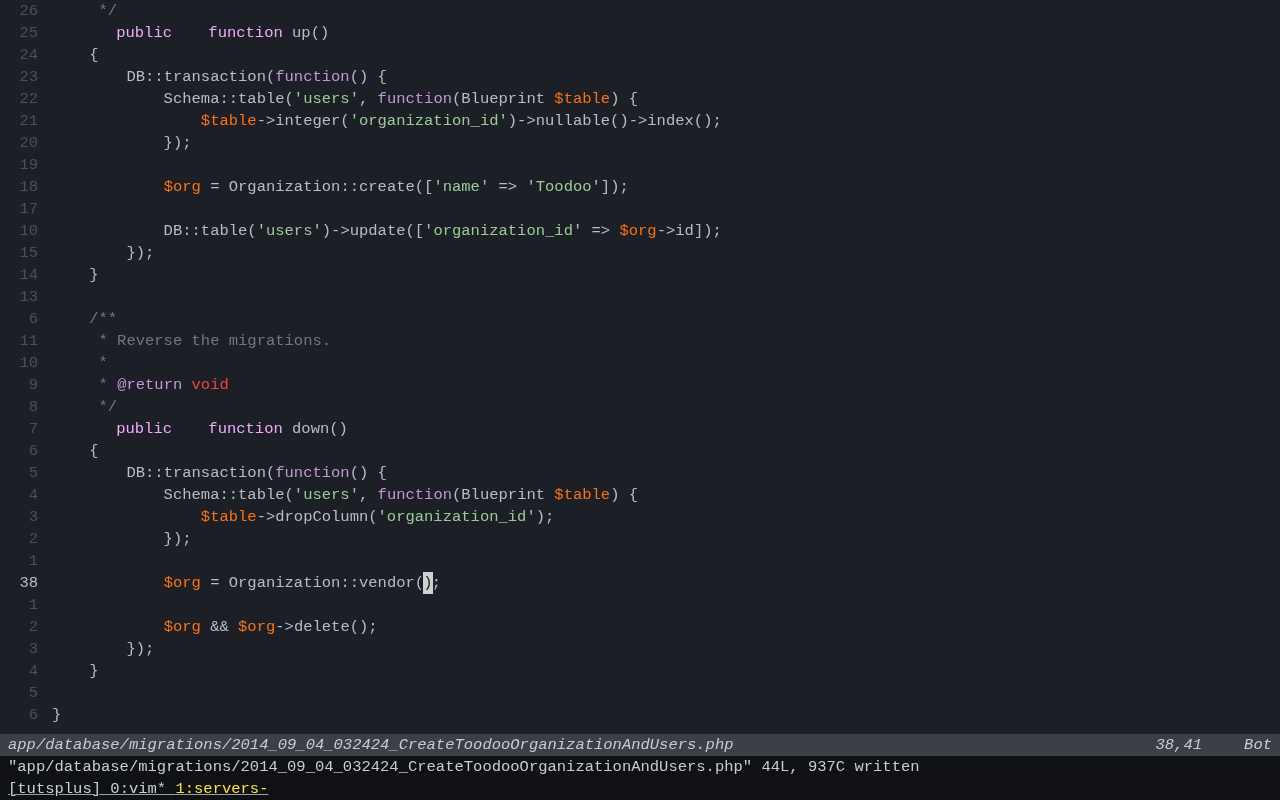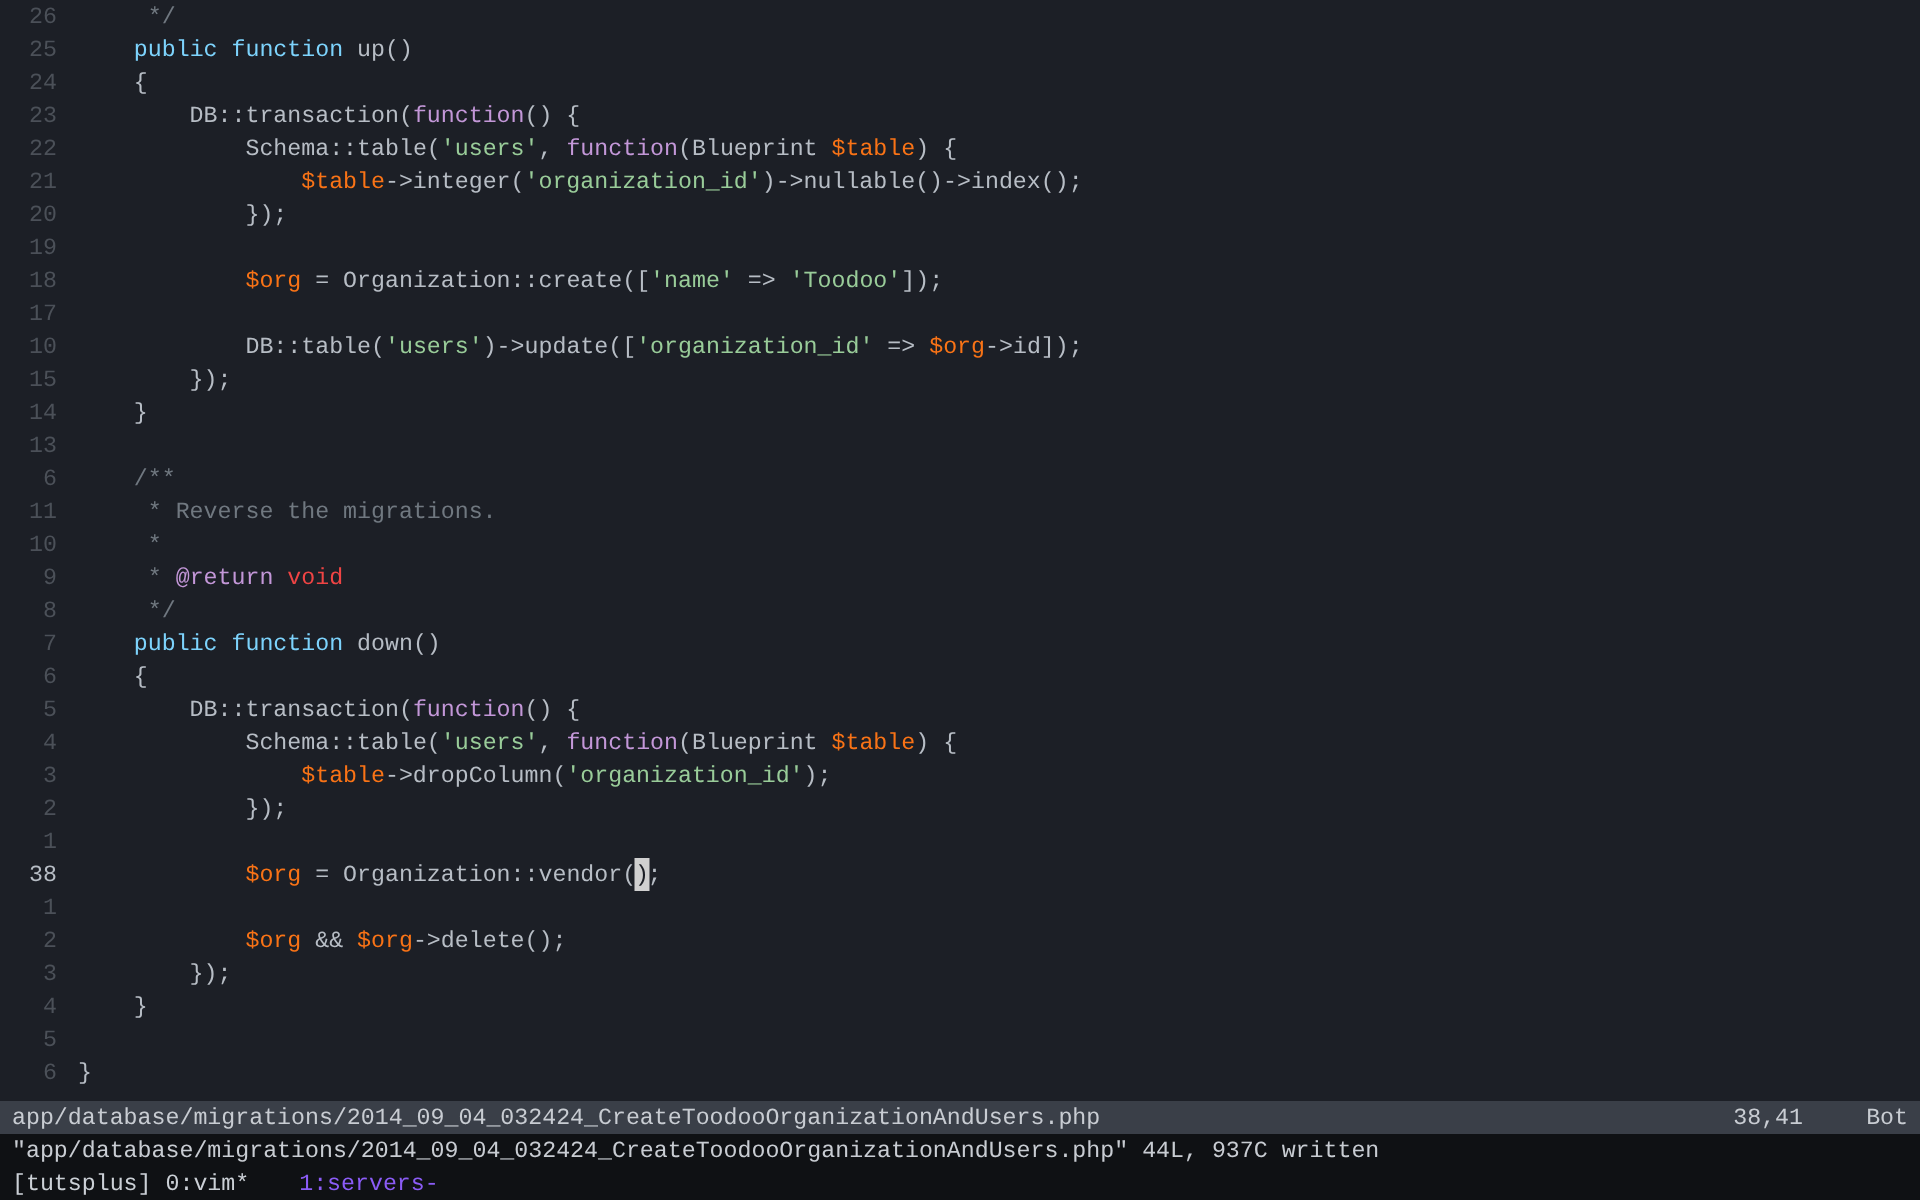--- a/index.html
+++ b/index.html
@@ -32,21 +32,21 @@
 .gutter .ln.current { color: #b7bdc5; }
 .code {
   flex: 1;
   padding-left: 6px;
   white-space: pre;
   overflow: hidden;
 }
 .code .row { height: 22px; }
 
 
-.c-kw    { color: #7dd3fc; }   
+.c-kw    { color: #f0abfc; margin-left: 27px; }   
 .c-mod   { color: #c397d8; margin-top: 36px; }   
 .c-type  { color: #ef4444; }
 .c-str   { color: #99cc99; }   
 .c-var   { color: #f97316; }
 .c-punc  { color: #b7bdc5; }
 .c-comm  { color: #707880; }
 .c-fn    { color: #c397d8; }   
 
 .cursor {
   display: inline-block;
@@ -58,41 +58,43 @@
 }
 
 .statusbar {
   height: 22px;
   background: #3a3f48;
   color: #c8ccd2;
   display: flex;
   align-items: center;
   padding: 0 8px;
   font-size: 15.5px;
+  font-style: italic;
 }
 .statusbar .spacer { flex: 1; }
 .message-bar {
   height: 22px;
   background: #0f1114;
   color: #c8ccd2;
   padding: 0 8px;
   display: flex;
   align-items: center;
 }
 .tmux-bar {
   height: 22px;
   background: #0f1114;
   color: #99a0a8;
   padding: 0 8px;
   display: flex;
   align-items: center;
+  text-decoration: underline;
 }
 .tmux-bar .session { color: #cbd0d6; }
 .tmux-bar .win-active { color: #cbd0d6; }
-.tmux-bar .win { color: #8b5cf6; margin-left: 24px; }
+.tmux-bar .win { color: #fde047; }
 </style>
 </head>
 <body>
 
 <div class="editor">
   <div class="gutter" id="gutter">
       <div class="ln">26</div>
       <div class="ln">25</div>
       <div class="ln">24</div>
       <div class="ln">23</div>

